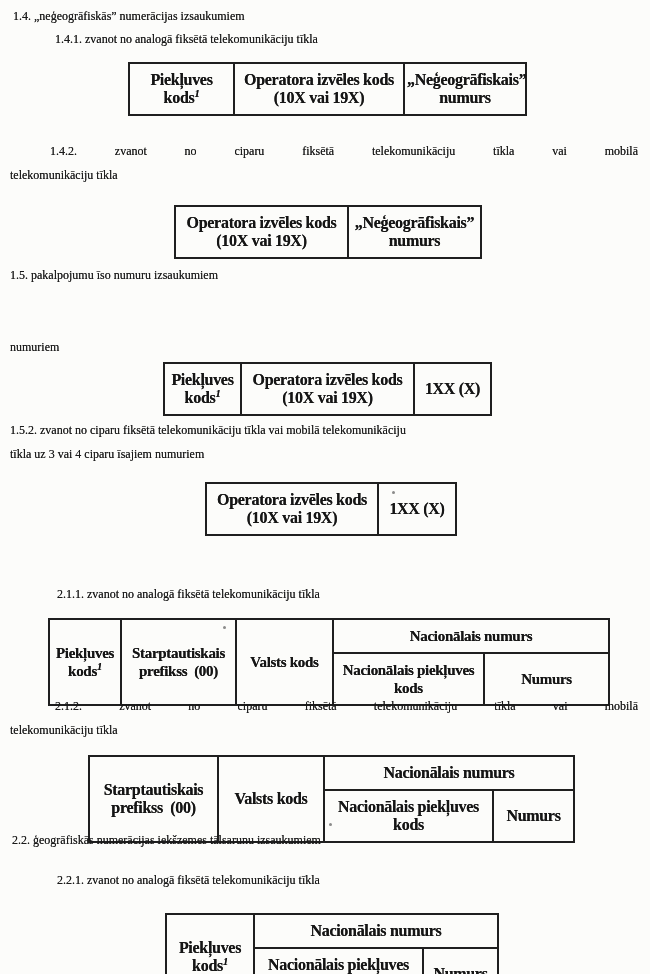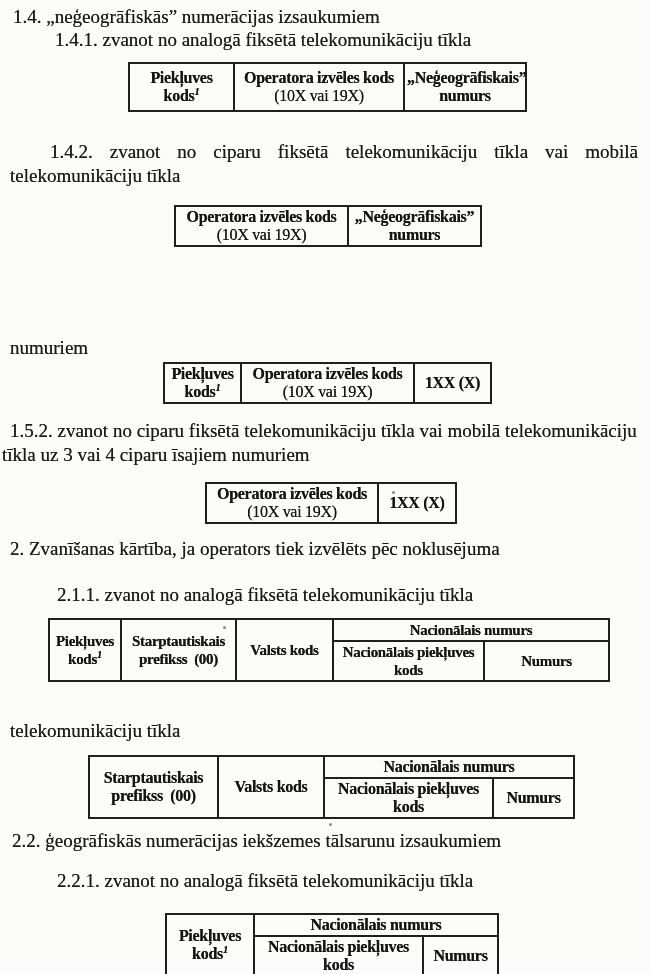--- a/index.html
+++ b/index.html
@@ -2,37 +2,37 @@
 <html><head>
 <meta charset="utf-8">
 <style>
   html,body{margin:0;padding:0;}
   .page{
     position:relative;width:650px;height:974px;
     background:#fcfcfa;overflow:hidden;
     font-family:"Liberation Serif", serif;color:#1a1a1a;
   }
   .ln{
-    position:absolute;font-size:19px;line-height:23px;white-space:pre;
+    position:absolute;font-size:12px;line-height:23px;white-space:pre;
     text-shadow:0 0 .4px rgba(25,25,25,.8);
   }
   .jst{white-space:normal;text-align:justify;text-align-last:justify;}
   table.fmt{
     position:absolute;border-collapse:collapse;table-layout:fixed;
     background:#fcfcfa;
   }
   table.fmt td{
     border:2px solid #1f1f1f;text-align:center;vertical-align:middle;
-    padding:1px 2px;font-weight:bold;font-size:16px;letter-spacing:-0.3px;
+    padding:7px 2px;font-weight:bold;font-size:16px;letter-spacing:-0.3px;
     color:#151515;
   }
   table.fmt.tight td{font-size:15px;}
   tr.r1{height:20px;}
   .cl{line-height:18px;white-space:pre;text-shadow:0 0 .4px rgba(25,25,25,.85);}
-  .reg{font-weight:normal;}
+  .reg{font-weight:bold;}
   .sup{font-style:italic;font-weight:bold;font-size:10.5px;vertical-align:6px;line-height:0;}
   .speck{position:absolute;width:3px;height:3px;border-radius:50%;background:rgba(45,45,45,.55);}
 </style>
 </head>
 <body>
 
 <div class="page">
 
   <div class="ln" style="top:5px;left:13px">1.4. „neģeogrāfiskās” numerācijas izsaukumiem</div>
   <div class="ln" style="top:28px;left:55px">1.4.1. zvanot no analogā fiksētā telekomunikāciju tīkla</div>
@@ -76,20 +76,21 @@
         <div class="cl reg">(10X vai 19X)</div>
       </td>
       <td>
         <div class="cl">„Neģeogrāfiskais”</div>
         <div class="cl">numurs</div>
       </td>
     </tr>
   </tbody>
     </table>
 
+  <div class="ln" style="top:264px;left:10px">1.5. pakalpojumu īso numuru izsaukumiem</div>
   <div class="ln" style="top:336px;left:10px">numuriem</div>
 
   <table class="fmt" style="left:163px;top:362px;width:327px;height:37px">
     <colgroup>
         <col style="width:77px">
         <col style="width:173px">
         <col style="width:77px">
       </colgroup>
     <tbody>
         <tr>
@@ -102,41 +103,40 @@
         <div class="cl reg">(10X vai 19X)</div>
       </td>
       <td>
         <div class="cl">1XX (X)</div>
       </td>
     </tr>
   </tbody>
     </table>
 
   <div class="ln" style="top:419px;left:10px">1.5.2. zvanot no ciparu fiksētā telekomunikāciju tīkla vai mobilā telekomunikāciju</div>
-  <div class="ln" style="top:443px;left:2px">tīkla uz 3 vai 4 ciparu īsajiem numuriem</div>
+  <div class="ln" style="top:443px;left:10px">tīkla uz 3 vai 4 ciparu īsajiem numuriem</div>
 
   <table class="fmt" style="left:205px;top:482px;width:250px;height:36px">
     <colgroup>
         <col style="width:172px">
         <col style="width:78px">
       </colgroup>
     <tbody>
         <tr>
       <td>
         <div class="cl">Operatora izvēles kods</div>
         <div class="cl reg">(10X vai 19X)</div>
       </td>
       <td>
         <div class="cl">1XX (X)</div>
       </td>
     </tr>
   </tbody>
     </table>
 
-  <div class="ln" style="top:537px;left:10px">2. Zvanīšanas kārtība, ja operators tiek izvēlēts pēc noklusējuma</div>
   <div class="ln" style="top:583px;left:57px">2.1.1. zvanot no analogā fiksētā telekomunikāciju tīkla</div>
 
   <table class="fmt tight" style="left:48px;top:618px;width:560px;height:56px">
     <colgroup>
         <col style="width:72px">
         <col style="width:115px">
         <col style="width:97px">
         <col style="width:151px">
         <col style="width:125px">
       </colgroup>
@@ -162,20 +162,21 @@
         <div class="cl">Nacionālais piekļuves</div>
         <div class="cl">kods</div>
       </td>
       <td>
         <div class="cl">Numurs</div>
       </td>
     </tr>
   </tbody>
     </table>
 
+  <div class="ln jst" style="top:695px;left:55px;width:583px">2.1.2. zvanot no ciparu fiksētā telekomunikāciju tīkla vai mobilā</div>
   <div class="ln" style="top:719px;left:10px">telekomunikāciju tīkla</div>
 
   <table class="fmt" style="left:88px;top:755px;width:485px;height:56px">
     <colgroup>
         <col style="width:129px">
         <col style="width:106px">
         <col style="width:169px">
         <col style="width:81px">
       </colgroup>
     <tbody>

